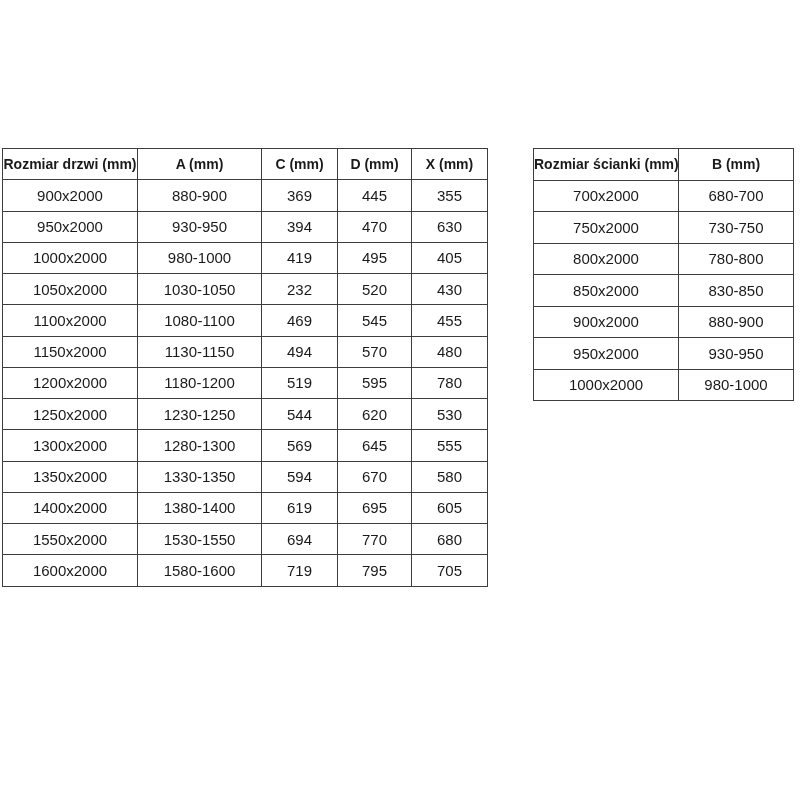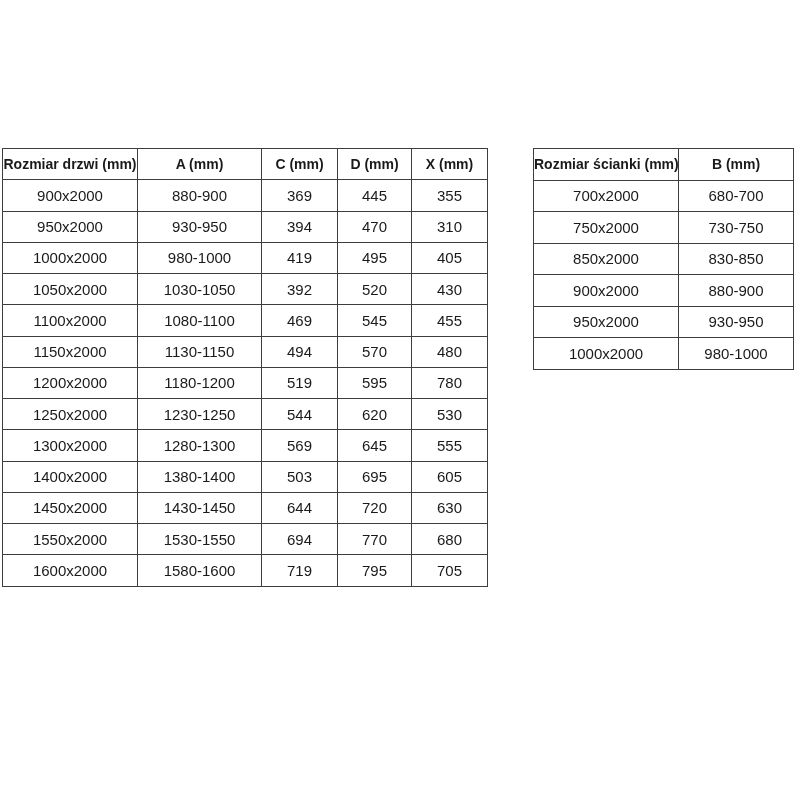--- a/index.html
+++ b/index.html
@@ -83,33 +83,33 @@
           <td>880-900</td>
           <td>369</td>
           <td>445</td>
           <td>355</td>
         </tr>
         <tr>
           <td>950x2000</td>
           <td>930-950</td>
           <td>394</td>
           <td>470</td>
-          <td>310</td>
+          <td>630</td>
         </tr>
         <tr>
           <td>1000x2000</td>
           <td>980-1000</td>
           <td>419</td>
           <td>495</td>
           <td>405</td>
         </tr>
         <tr>
           <td>1050x2000</td>
           <td>1030-1050</td>
-          <td>392</td>
+          <td>232</td>
           <td>520</td>
           <td>430</td>
         </tr>
         <tr>
           <td>1100x2000</td>
           <td>1080-1100</td>
           <td>469</td>
           <td>545</td>
           <td>455</td>
         </tr>
@@ -135,32 +135,32 @@
           <td>530</td>
         </tr>
         <tr>
           <td>1300x2000</td>
           <td>1280-1300</td>
           <td>569</td>
           <td>645</td>
           <td>555</td>
         </tr>
         <tr>
+          <td>1350x2000</td>
+          <td>1330-1350</td>
+          <td>594</td>
+          <td>670</td>
+          <td>580</td>
+        </tr>
+        <tr>
           <td>1400x2000</td>
           <td>1380-1400</td>
-          <td>503</td>
+          <td>619</td>
           <td>695</td>
           <td>605</td>
-        </tr>
-        <tr>
-          <td>1450x2000</td>
-          <td>1430-1450</td>
-          <td>644</td>
-          <td>720</td>
-          <td>630</td>
         </tr>
         <tr>
           <td>1550x2000</td>
           <td>1530-1550</td>
           <td>694</td>
           <td>770</td>
           <td>680</td>
         </tr>
         <tr>
           <td>1600x2000</td>
@@ -186,20 +186,24 @@
     <tbody>
         <tr>
           <td>700x2000</td>
           <td>680-700</td>
         </tr>
         <tr>
           <td>750x2000</td>
           <td>730-750</td>
         </tr>
         <tr>
+          <td>800x2000</td>
+          <td>780-800</td>
+        </tr>
+        <tr>
           <td>850x2000</td>
           <td>830-850</td>
         </tr>
         <tr>
           <td>900x2000</td>
           <td>880-900</td>
         </tr>
         <tr>
           <td>950x2000</td>
           <td>930-950</td>

